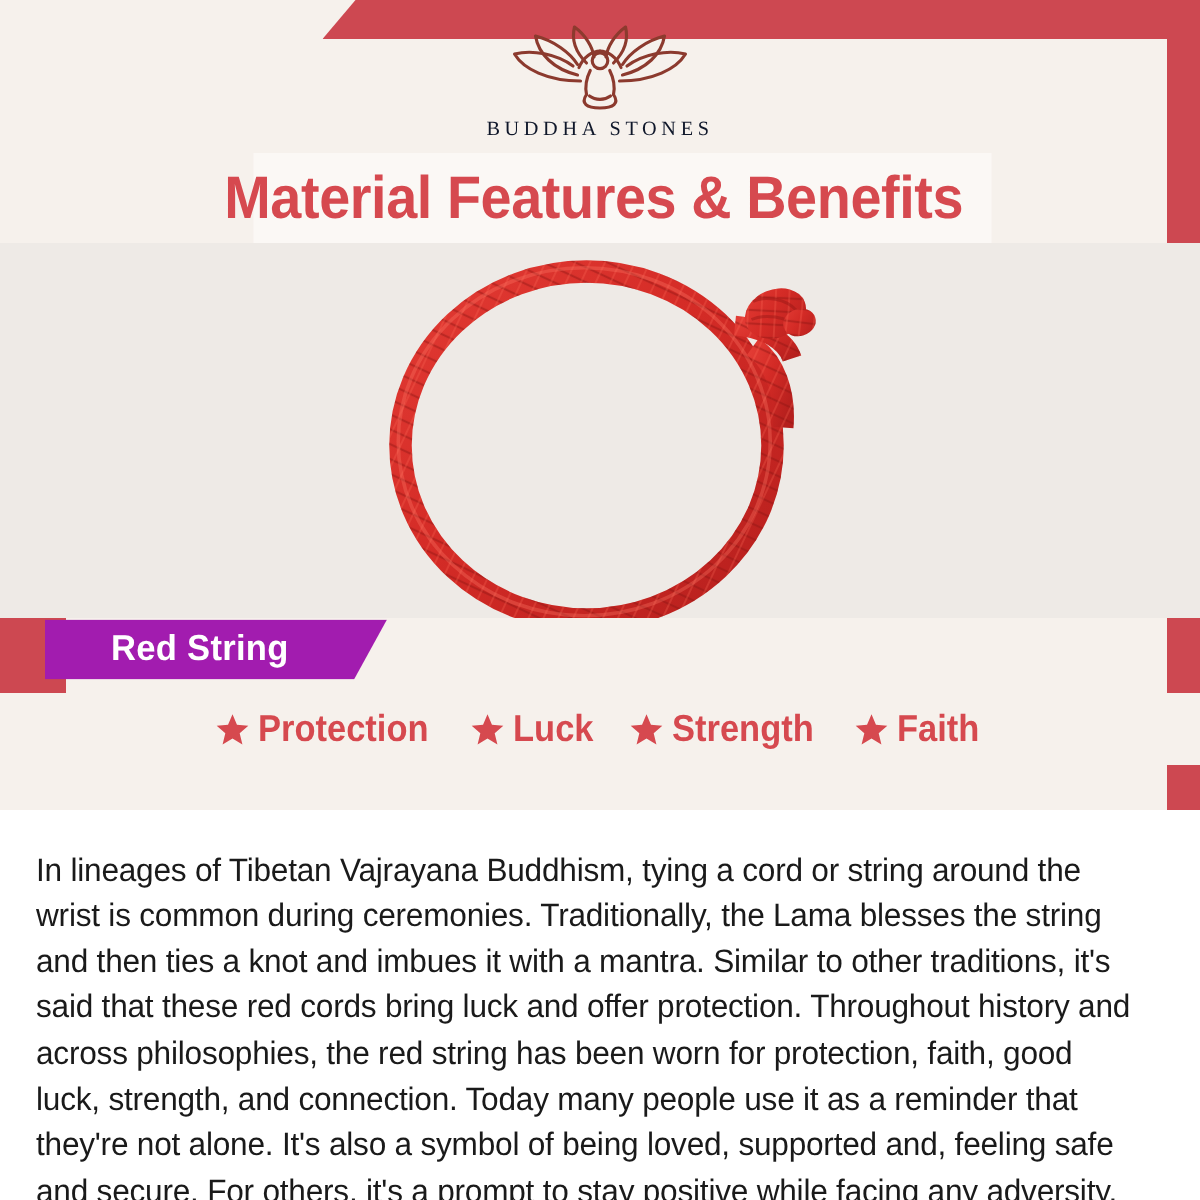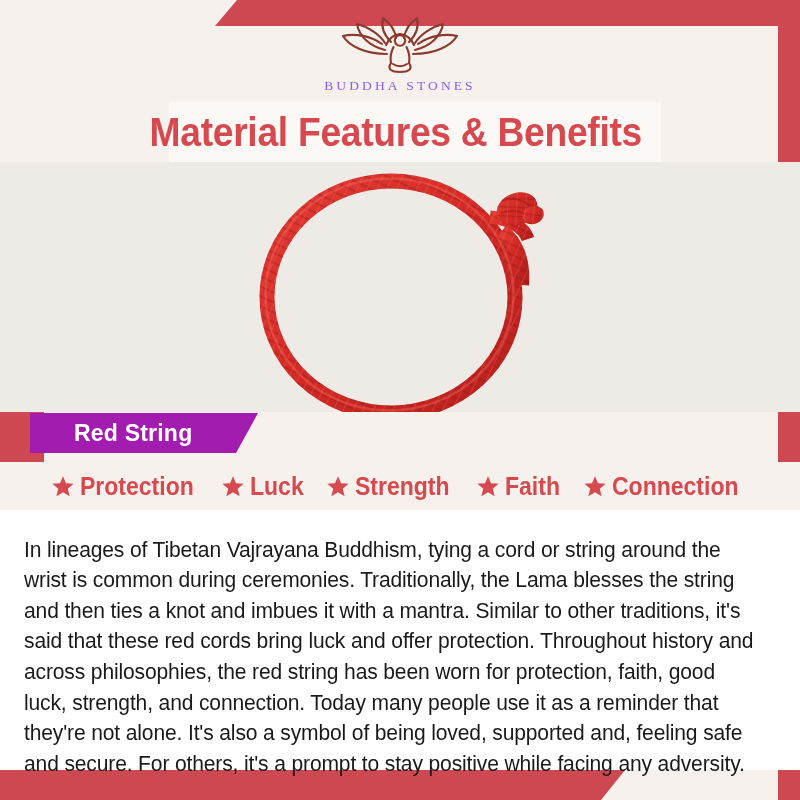--- a/index.html
+++ b/index.html
@@ -33,21 +33,21 @@
 
   
   .logo-wrap{
     position:absolute;top:14px;left:0;width:800px;height:88px;
     display:flex;flex-direction:column;align-items:center;justify-content:flex-start;
   }
   .logo-mark{width:150px;height:62px;display:block;}
   .logo-word{
     margin-top:2px;
     font-family:"Liberation Serif", serif;
-    font-size:13.5px;letter-spacing:3.1px;color:#8b5cf6;font-weight:400;
+    font-size:13.5px;letter-spacing:3.1px;color:#0f172a;font-weight:400;
     white-space:nowrap;
   }
 
   
   .title-band{
     position:absolute;top:102px;left:169px;width:492px;height:60px;
     background:#fbf8f5;
     display:flex;align-items:center;justify-content:flex-end;
   }
   .title-text{
@@ -98,21 +98,21 @@
   .star{
     width:24px;height:23px;display:block;flex:none;margin-right:5px;
   }
   .benefit-label{
     color:#d6494f;font-weight:bold;font-size:25px;line-height:1;
     transform:scaleX(0.92);transform-origin:left center;
   }
 
   
   .body-panel{
-    position:absolute;top:510px;left:0;width:800px;height:260px;
+    position:absolute;top:540px;left:0;width:800px;height:260px;
     background:#ffffff;
   }
   .body-text{
     position:absolute;top:3px;left:24px;width:752px;
     color:#1a1a1a;
     font-size:21.6px;
     line-height:30.6px;
     font-weight:500;
     letter-spacing:-0.15px;
     transform:scaleX(0.975);
@@ -231,26 +231,20 @@
       <span class="benefit-label">Strength</span>
     </div>
 
     <div class="benefit">
       <svg class="star" viewBox="0 0 24 24">
         <polygon points="12,1.2 15.1,8.6 23,9.2 17,14.4 18.9,22.3 12,18 5.1,22.3 7,14.4 1,9.2 8.9,8.6" fill="#d6494f"></polygon>
       </svg>
       <span class="benefit-label">Faith</span>
     </div>
 
-    <div class="benefit">
-      <svg class="star" viewBox="0 0 24 24">
-        <polygon points="12,1.2 15.1,8.6 23,9.2 17,14.4 18.9,22.3 12,18 5.1,22.3 7,14.4 1,9.2 8.9,8.6" fill="#d6494f"></polygon>
-      </svg>
-      <span class="benefit-label">Connection</span>
-    </div>
 
   </div>
 
   <div class="body-panel">
     <p class="body-text">In lineages of Tibetan Vajrayana Buddhism, tying a cord or string around the wrist is common during ceremonies. Traditionally, the Lama blesses the string and then ties a knot and imbues it with a mantra. Similar to other traditions, it's said that these red cords bring luck and offer protection. Throughout history and across philosophies, the red string has been worn for protection, faith, good luck, strength, and connection. Today many people use it as a reminder that they're not alone. It's also a symbol of being loved, supported and, feeling safe and secure. For others, it's a prompt to stay positive while facing any adversity.</p>
   </div>
 
 </div>
 
 </body></html>

